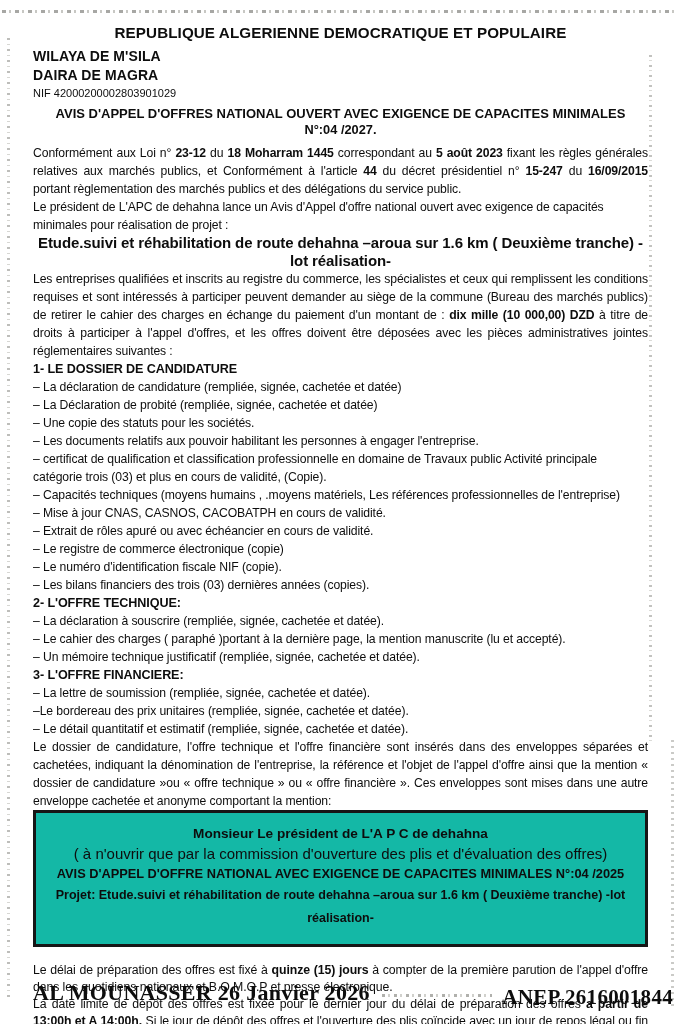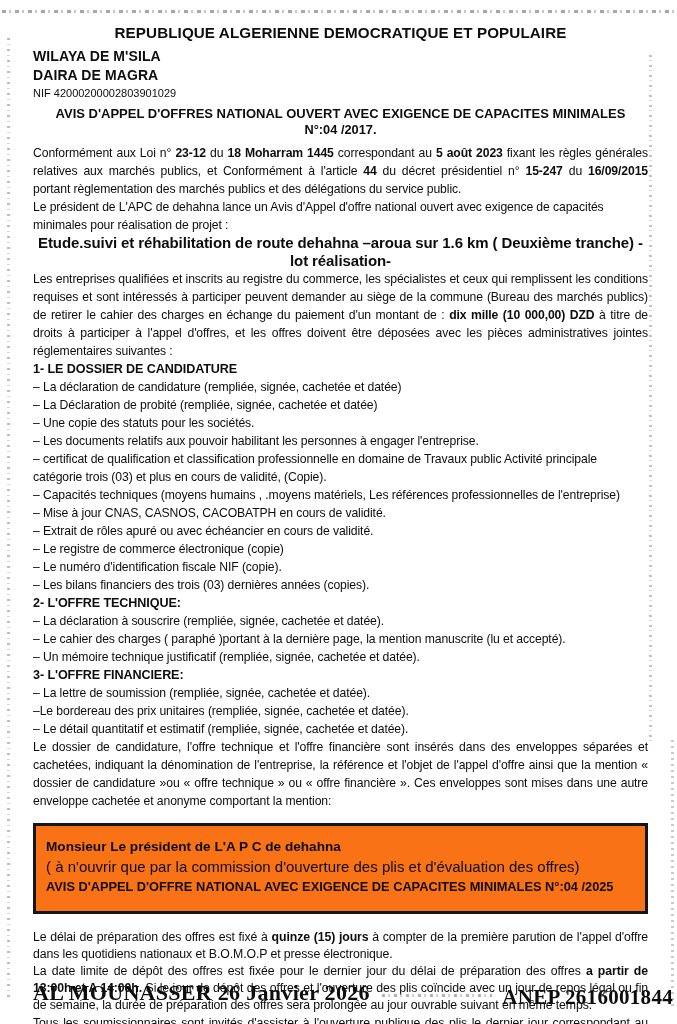--- a/index.html
+++ b/index.html
@@ -33,21 +33,21 @@
   .notice-title{text-align:center;font-weight:bold;font-size:13px;line-height:16px;margin-top:4px;}
   .notice-number{text-align:center;font-weight:bold;font-size:12.8px;line-height:16px;}
 
   .doc-body{margin-top:6px;font-size:12.2px;line-height:18px;letter-spacing:-0.1px;}
   .doc-body .justify{text-align:justify;}
   .doc-body .normal{text-align:left;}
   .doc-body .center-bold{text-align:center;font-weight:bold;font-size:15px;}
   .doc-body .heading{font-weight:bold;font-size:12.6px;}
   .doc-body .item{text-align:left;}
 
-  .envelope{margin-top:13px;border:3px solid #161616;padding:10px 10px 14px 10px;text-align:left;background:#f97316;}
+  .envelope{border:3px solid #161616;padding:10px 10px 14px 10px;text-align:center;background:#14b8a6;}
   .envelope .env-title{font-weight:bold;font-size:13.6px;line-height:21px;}
   .envelope .env-sub{font-size:15px;line-height:19px;}
   .envelope .env-caps{font-weight:bold;font-size:12.8px;line-height:21px;}
   .envelope .env-project{font-weight:bold;font-size:12.5px;line-height:23px;}
 
   .closing{margin-top:15px;font-size:12.3px;line-height:17.2px;letter-spacing:-0.1px;}
   .closing .justify{text-align:justify;}
 
   .footer{position:absolute;left:33px;right:4px;bottom:18px;
     display:flex;justify-content:space-between;align-items:flex-end;
@@ -70,21 +70,21 @@
   <div class="content">
     <div class="republic">REPUBLIQUE ALGERIENNE DEMOCRATIQUE ET POPULAIRE</div>
 
     <div class="org">
       <div class="org-line">WILAYA DE M'SILA</div>
       <div class="org-line">DAIRA DE MAGRA</div>
       <div class="nif-line">NIF 42000200002803901029</div>
     </div>
 
     <div class="notice-title">AVIS D'APPEL D'OFFRES NATIONAL OUVERT AVEC EXIGENCE DE CAPACITES MINIMALES</div>
-    <div class="notice-number">N°:04 /2017.</div>
+    <div class="notice-number">N°:04 /2027.</div>
 
     <div class="doc-body">
         <div class="justify">Conformément aux Loi n° <strong>23-12</strong> du <strong>18 Moharram 1445</strong> correspondant au <strong>5 août 2023</strong> fixant les règles générales relatives aux marchés publics, et Conformément à l'article <strong>44</strong> du décret présidentiel n° <strong>15-247</strong> du <strong>16/09/2015</strong> portant règlementation des marchés publics et des délégations du service public.</div>
         <div class="normal"> Le président de L'APC de dehahna lance un Avis d'Appel d'offre national ouvert avec exigence de capacités minimales pour réalisation de projet :</div>
         <div class="center-bold">Etude.suivi et réhabilitation de route dehahna –aroua sur 1.6 km ( Deuxième tranche)  -lot réalisation-</div>
         <div class="justify">Les entreprises qualifiées et inscrits au registre du commerce, les spécialistes et ceux qui remplissent les conditions requises et sont intéressés à participer peuvent demander au siège de la commune (Bureau des marchés publics) de retirer le cahier des charges en échange du paiement d'un montant de : <strong>dix mille (10 000,00) DZD</strong> à titre de droits à participer à l'appel d'offres, et les offres doivent être déposées avec les pièces administratives jointes réglementaires suivantes :</div>
         <div class="heading">1- LE DOSSIER DE CANDIDATURE</div>
         <div class="item">– La déclaration de candidature (rempliée, signée,  cachetée et datée)</div>
         <div class="item">– La Déclaration de probité (rempliée, signée,  cachetée et datée)</div>
         <div class="item">– Une copie des statuts pour les sociétés.</div>
@@ -104,20 +104,21 @@
         <div class="item">– La lettre de soumission (rempliée, signée,  cachetée et datée).</div>
         <div class="item">–Le bordereau des prix unitaires (rempliée, signée,  cachetée et datée).</div>
         <div class="item">– Le détail quantitatif et estimatif (rempliée, signée,  cachetée et datée).</div>
         <div class="justify">Le dossier de candidature, l'offre technique et l'offre financière sont insérés dans des enveloppes séparées et cachetées, indiquant la dénomination de l'entreprise, la référence et l'objet de l'appel d'offre ainsi que la mention « dossier de candidature »ou « offre technique » ou « offre financière ». Ces enveloppes sont mises dans une autre enveloppe cachetée et anonyme comportant la mention:</div>
       </div>
 
     <div class="envelope">
         <div class="env-title">Monsieur Le président de L'A P C de dehahna</div>
         <div class="env-sub">( à n'ouvrir que par la commission d'ouverture des plis et d'évaluation des offres)</div>
         <div class="env-caps">AVIS D'APPEL D'OFFRE NATIONAL AVEC EXIGENCE DE CAPACITES MINIMALES N°:04 /2025</div>
+        <div class="env-project">Projet: Etude.suivi et réhabilitation de route dehahna –aroua sur 1.6 km ( Deuxième tranche)  -lot réalisation-</div>
       </div>
 
     <div class="closing">
         <div class="justify"> Le délai de préparation des offres est fixé à <strong>quinze (15)  jours</strong> à compter de la première parution de l'appel d'offre dans les quotidiens nationaux et B.O.M.O.P et presse électronique.</div>
         <div class="justify">La date limite de dépôt des offres est fixée pour le dernier jour du délai de préparation des offres <strong>a partir de 13:00h  et  A 14:00h.</strong> Si le jour de  dépôt des offres et l'ouverture  des plis  coïncide avec un jour de repos légal ou fin de semaine, la durée de préparation des offres sera prolongée au jour  ouvrable suivant en même temps.</div>
         <div class="justify">Tous les soumissionnaires sont  invités d'assister à l'ouverture publique des plis le dernier jour correspondant au dépôt des offres à partir de 14 :00 h au siège d'APC  salle de réunions.</div>
       </div>
   </div>
 
   <div class="footer">

